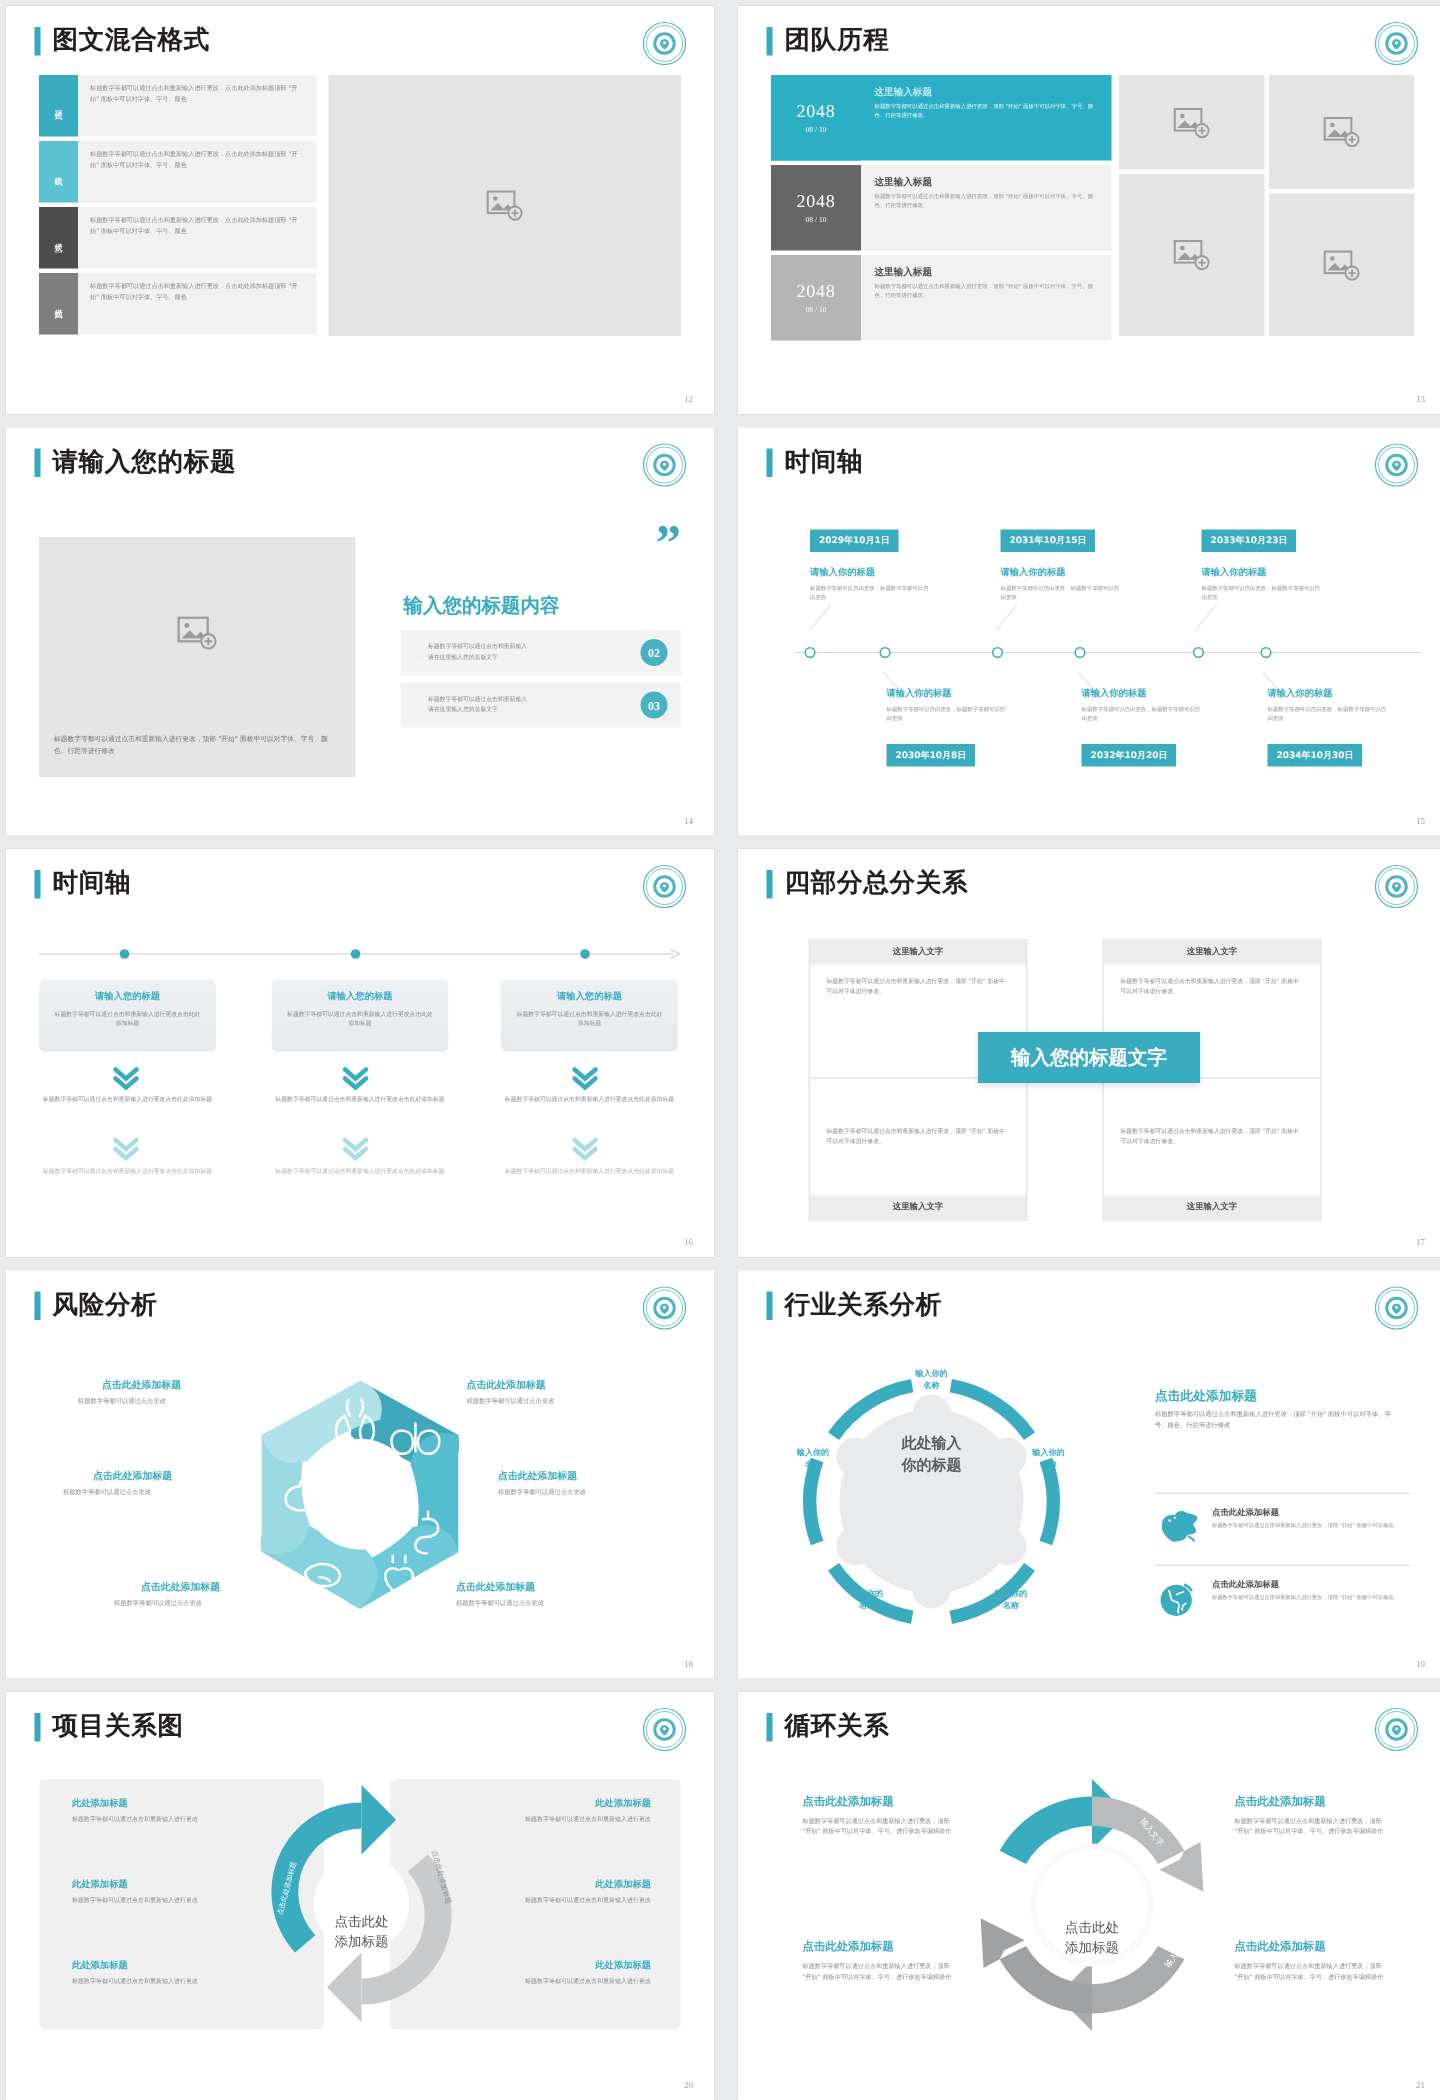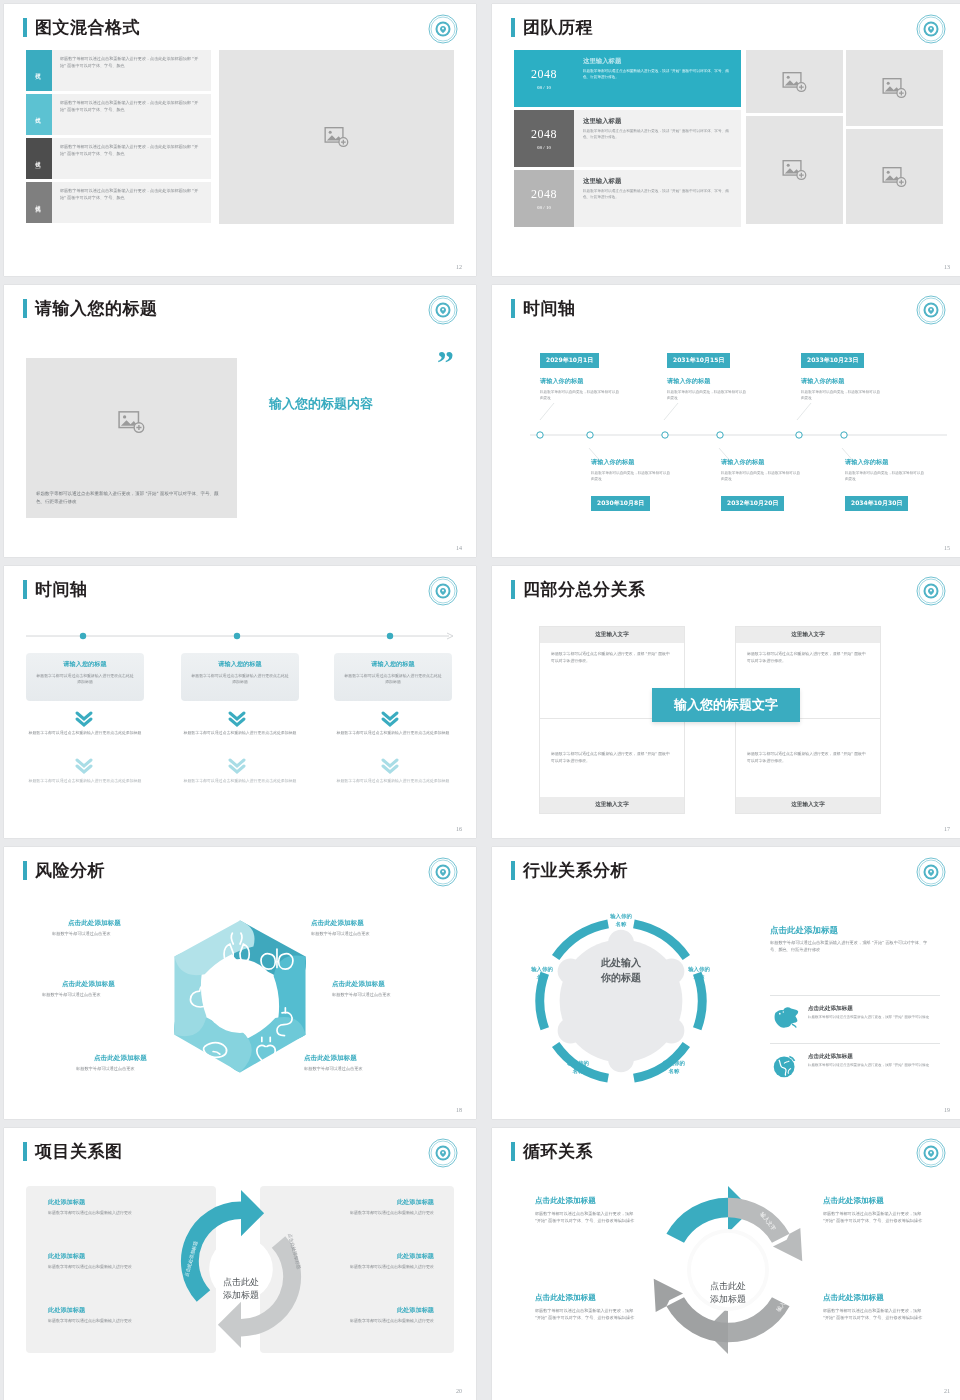--- a/index.html
+++ b/index.html
@@ -300,20 +300,30 @@
             <path d="M22.5 16.2v5.6M19.7 19h5.6" stroke="#9b9b9b" stroke-width="1.5"></path>
           </svg>
     </div>
     <div class="s14-imgcap">标题数字等都可以通过点击和重新输入进行更改，顶部 "开始" 面板中可以对字体、字号、颜色、行距等进行修改</div>
   </div>
 
   <div class="s14-quote">”</div>
   <div class="s14-h">输入您的标题内容</div>
 
   <div class="s14-list">
+    <div class="s14-item">
+      <div class="s14-li">标题数字等都可以通过点击和重新输入</div>
+      <div class="s14-li">请在这里输入您的总版文字</div>
+      <div class="s14-badge">02</div>
+    </div>
+    <div class="s14-item">
+      <div class="s14-li">标题数字等都可以通过点击和重新输入</div>
+      <div class="s14-li">请在这里输入您的总版文字</div>
+      <div class="s14-badge">03</div>
+    </div>
   </div>
   <div class="pgnum">14</div>
 </div>
 
 <div class="slide">
   <div class="s-head">
     <div class="s-bar"></div>
     <div class="s-title">时间轴</div>
   </div>
   <svg class="logo" viewBox="0 0 60 60">

